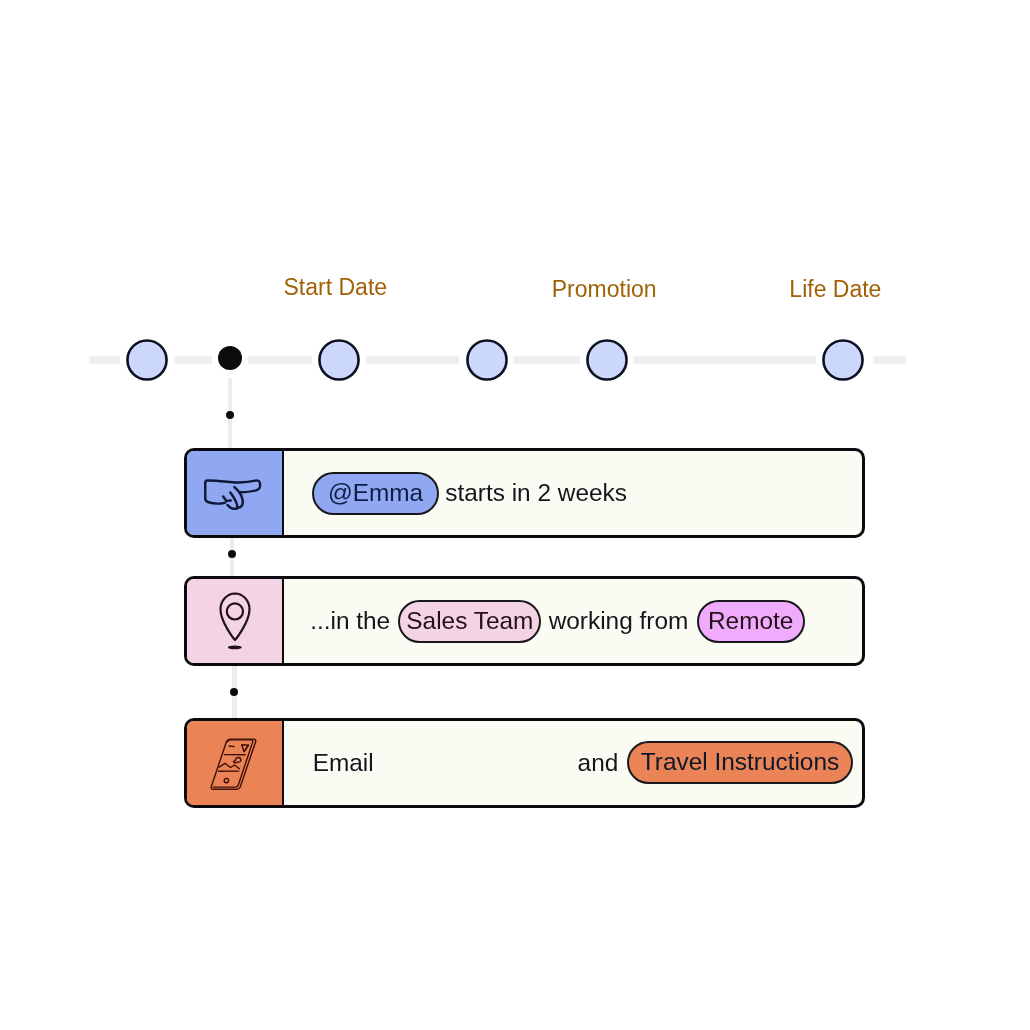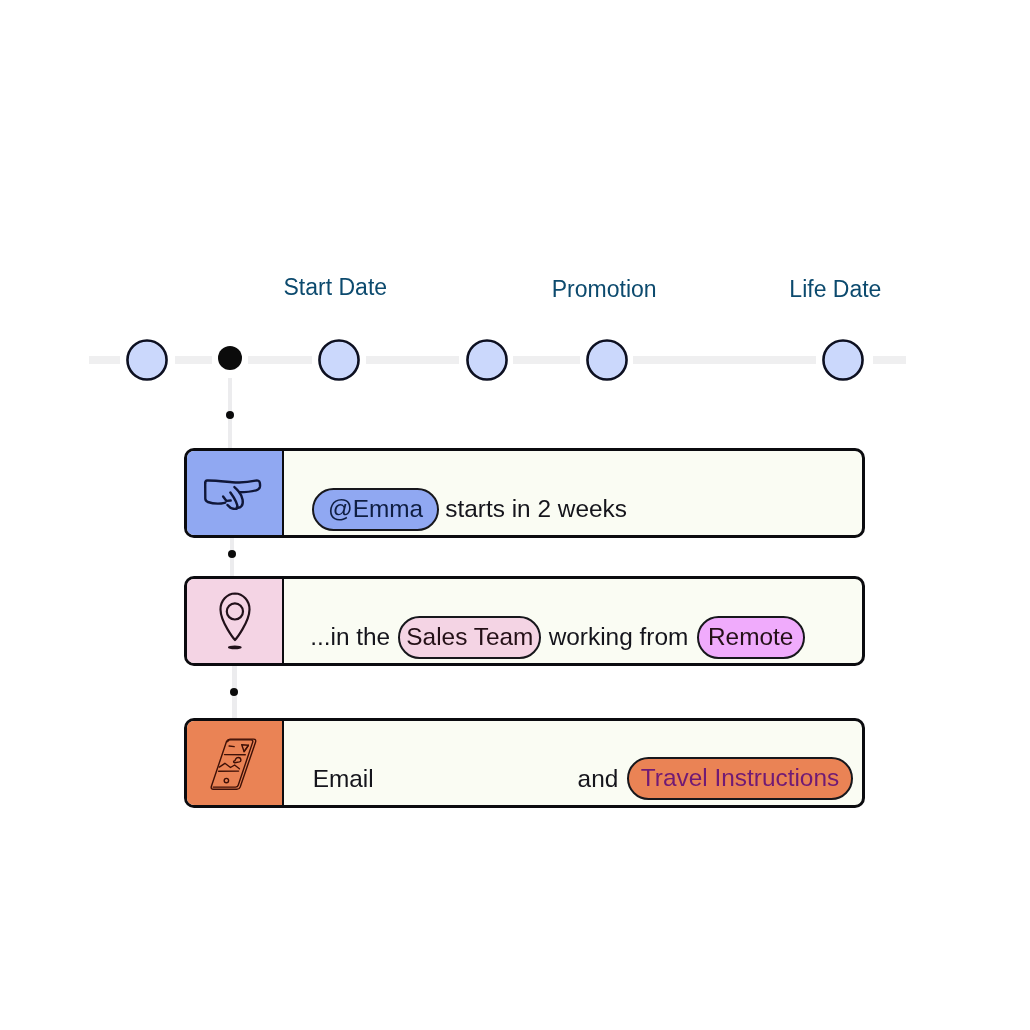--- a/index.html
+++ b/index.html
@@ -1,30 +1,30 @@
 <!DOCTYPE html>
 <html><head>
 <meta charset="utf-8">
 <style>
   html,body{margin:0;padding:0;}
   body{width:1030px;height:1030px;background:#ffffff;font-family:"Liberation Sans",sans-serif;overflow:hidden;}
   #stage{position:relative;width:1030px;height:1030px;}
 
-  .tl-label{position:absolute;font-size:23px;color:#0c4a6e;white-space:nowrap;transform:translateX(-50%);}
+  .tl-label{position:absolute;font-size:23px;color:#a16207;white-space:nowrap;transform:translateX(-50%);}
   .tl-track{position:absolute;height:8px;background:#EFEFF0;top:356px;}
   .tl-node{position:absolute;width:46px;height:46px;line-height:0;}
   .tl-dot{position:absolute;width:25px;height:25px;border-radius:50%;background:#0b0b0b;}
 
   .vline{position:absolute;width:5px;background:#ECECEE;}
   .vdot{position:absolute;width:9px;height:9px;border-radius:50%;background:#0b0b0b;}
 
   .card{position:absolute;box-sizing:border-box;border:3px solid #0b0b0f;border-radius:10px;background:#FAFCF3;overflow:hidden;}
   .card-icon{position:absolute;left:0;top:0;bottom:0;width:97.4px;border-right:2.2px solid #0b0b0f;box-sizing:border-box;}
   .card-icon svg{position:absolute;}
-  .card-body{position:absolute;left:0;right:0;top:0;bottom:0;margin-top:16px;}
+  .card-body{position:absolute;left:0;right:0;top:0;bottom:0;}
   .seg{position:absolute;white-space:pre;font-size:24.4px;color:#15151c;line-height:1;}
   .pill{position:absolute;display:flex;align-items:center;justify-content:center;border-radius:999px;border:2.3px solid #17171c;box-sizing:border-box;font-size:24.4px;white-space:nowrap;line-height:1;}
 </style>
 </head>
 <body>
 
 <div id="stage">
     <div class="tl-label" style="left: 335.3px; top: 273.5px;">Start Date</div>
     <div class="tl-label" style="left: 604.2px; top: 276.1px;">Promotion</div>
     <div class="tl-label" style="left: 835.4px; top: 276.3px;">Life Date</div>
@@ -104,16 +104,16 @@
       <path d="M39.4 8.3 L35.1 14.6"></path>
       <path d="M10.3 30.1 L15.9 26.3 L21.5 30.5 L25.6 28.0 L30.4 31.7"></path>
       <path d="M26.8 21.9 C27.3 21.0 28.2 20.5 29.2 20.5 C30.7 20.5 31.9 21.7 31.9 23.2 C31.9 24.1 31.4 24.7 30.4 24.9 L25.8 25.7 C25.1 25.8 24.6 25.4 24.6 24.8 C24.6 24.1 25.2 23.6 25.9 23.8 Z"></path>
       <circle cx="17.4" cy="43.6" r="2.2"></circle>
     </g>
   </svg>
       </div>
       <div class="card-body">
         <span class="seg" style="left: 125.7px; top: 42.1px; transform: translateY(-50%);">Email</span>
         <span class="seg" style="left: 390.6px; top: 42.1px; transform: translateY(-50%);">and</span>
-        <span class="pill" style="background: rgb(234, 131, 85); color: #701a75; left: 440.1px; width: 225.8px; height: 43px; top: 20.3px;">Travel Instructions</span>
+        <span class="pill" style="background: rgb(234, 131, 85); color: #0f172a; left: 440.1px; width: 225.8px; height: 43px; top: 20.3px;">Travel Instructions</span>
       </div>
     </div>
   </div>
 
 </body></html>

